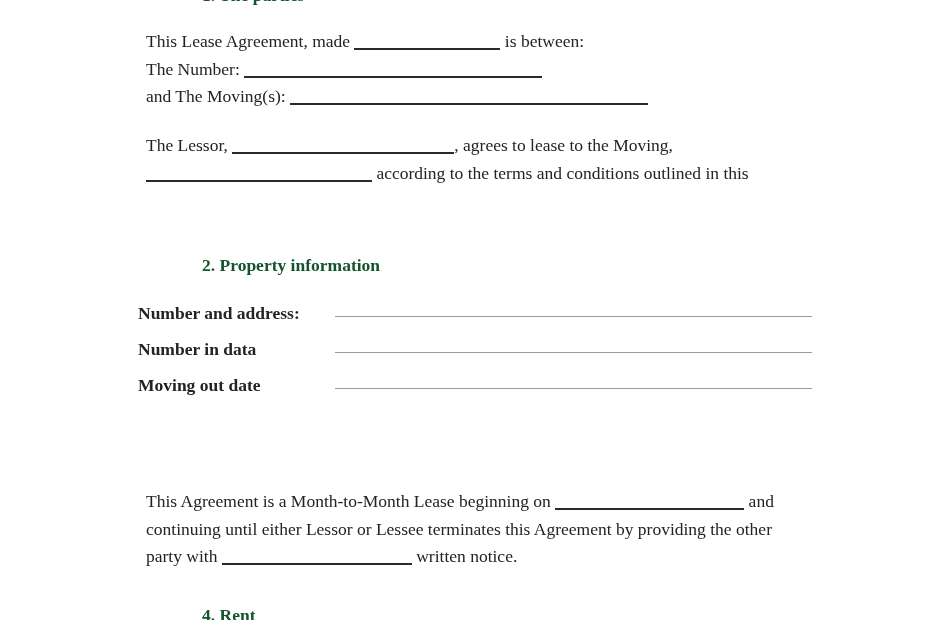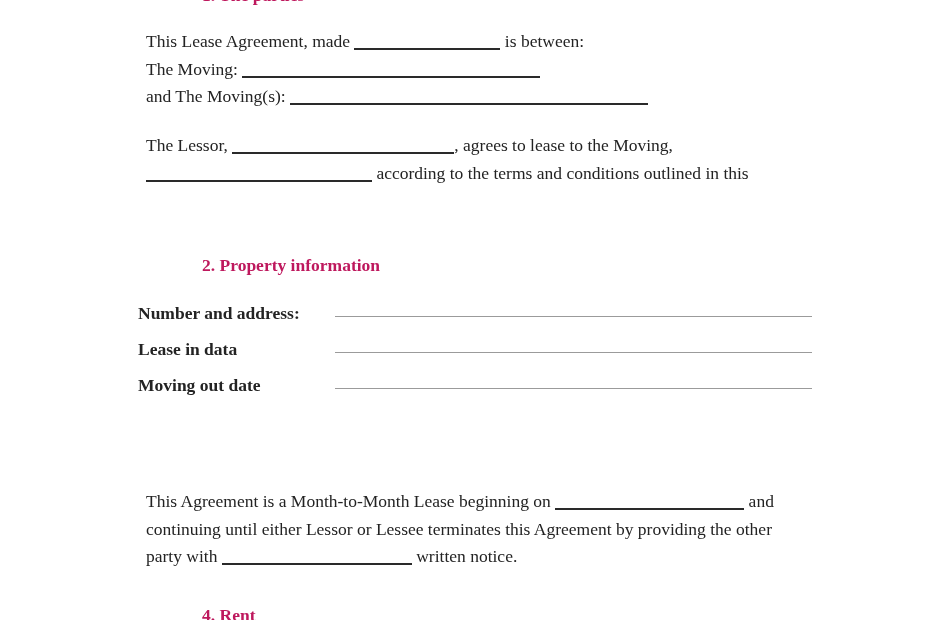--- a/index.html
+++ b/index.html
@@ -22,21 +22,21 @@
     position: absolute;
     left: 131px;
     line-height: 27.5px;
     white-space: nowrap;
   }
   .heading {
     position: absolute;
     left: 187px;
     line-height: 27.5px;
     font-weight: bold;
-    color: #be185d;
+    color: #14532d;
     white-space: nowrap;
   }
   .blank {
     display: inline-block;
     height: 2px;
     border-bottom: 2px solid #2a2a2a;
     vertical-align: -3px;
   }
   .field-label {
     position: absolute;
@@ -55,35 +55,35 @@
 </style>
 </head>
 <body>
 
 <div class="page">
 
   <div class="heading" style="top:-18px">1. The parties</div>
 
   <div class="para" style="top:28px">
     <div><span>This Lease Agreement, made </span><span class="blank" style="width:146px"></span><span> is between:</span></div>
-    <div><span>The Moving: </span><span class="blank" style="width:298px"></span></div>
+    <div><span>The Number: </span><span class="blank" style="width:298px"></span></div>
     <div><span>and The Moving(s): </span><span class="blank" style="width:358px"></span></div>
   </div>
 
   <div class="para" style="top:132px">
     <div><span>The Lessor, </span><span class="blank" style="width:222px"></span><span>, agrees to lease to the Moving,</span></div>
     <div><span class="blank" style="width:226px"></span><span> according to the terms and conditions outlined in this</span></div>
   </div>
 
   <div class="heading" style="top:252px">2. Property information</div>
 
   <div class="field-label" style="top:300px">Number and address:</div>
   <div class="field-rule" style="top:316px"></div>
 
-  <div class="field-label" style="top:336px">Lease in data</div>
+  <div class="field-label" style="top:336px">Number in data</div>
   <div class="field-rule" style="top:352px"></div>
 
   <div class="field-label" style="top:372px">Moving out date</div>
   <div class="field-rule" style="top:388px"></div>
 
 
   <div class="para" style="top:488px">
     <div><span>This Agreement is a Month-to-Month Lease beginning on </span><span class="blank" style="width:189px"></span><span> and</span></div>
     <div>continuing until either Lessor or Lessee terminates this Agreement by providing the other</div>
     <div><span>party with </span><span class="blank" style="width:190px"></span><span> written notice.</span></div>

